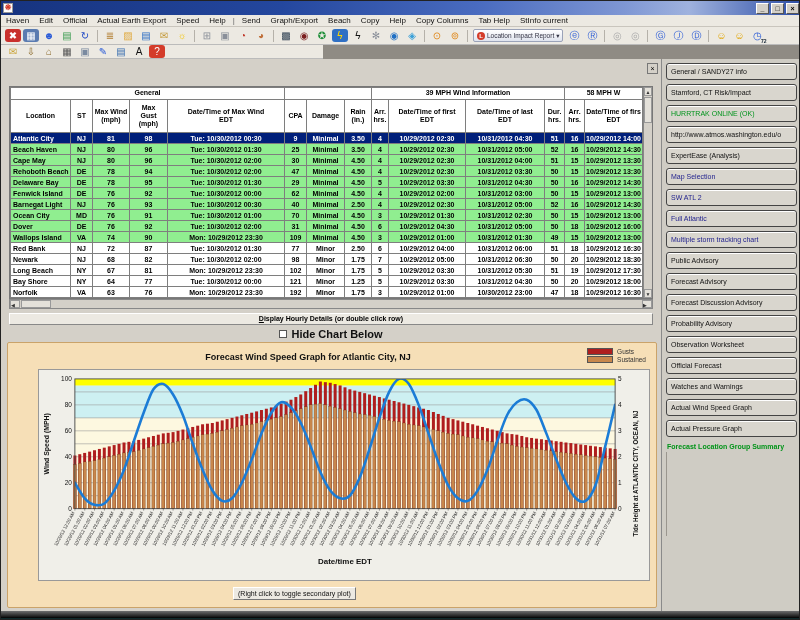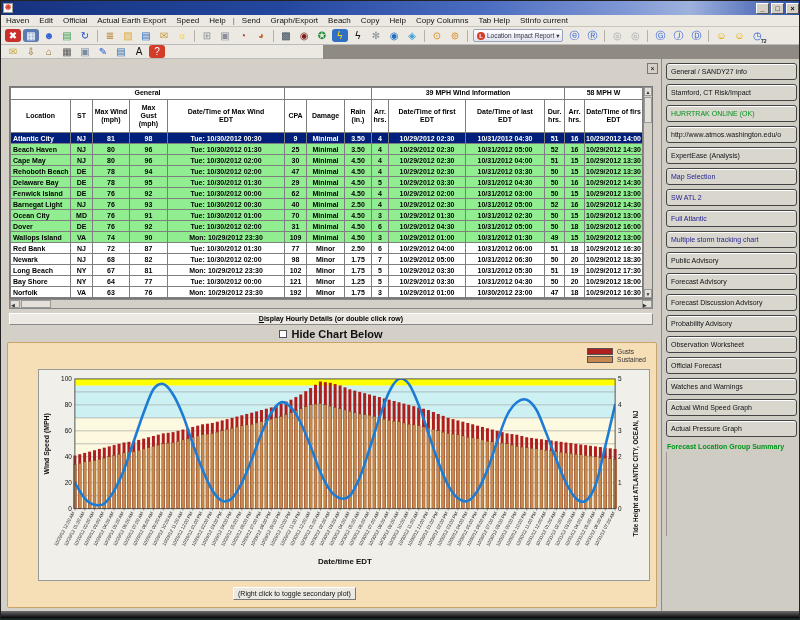--- a/index.html
+++ b/index.html
@@ -499,20 +499,21 @@
       </div>
 
       <div id="hourly-btn">Display Hourly Details (or double click row)</div>
 
       <div id="cbrow">
         <span id="cbbox"></span>
         <span id="cblabel">Hide Chart Below</span>
       </div>
 
       <div id="chart-panel">
+        <div id="chart-title">Forecast Wind Speed Graph for Atlantic City, NJ</div>
         <div id="legend">
             <div class="lrow">
               <span class="lswatch" style="background:#af1e1e"></span>
               <span>Gusts</span>
             </div>
             <div class="lrow">
               <span class="lswatch" style="background:#c8874c"></span>
               <span>Sustained</span>
             </div>
           </div>

